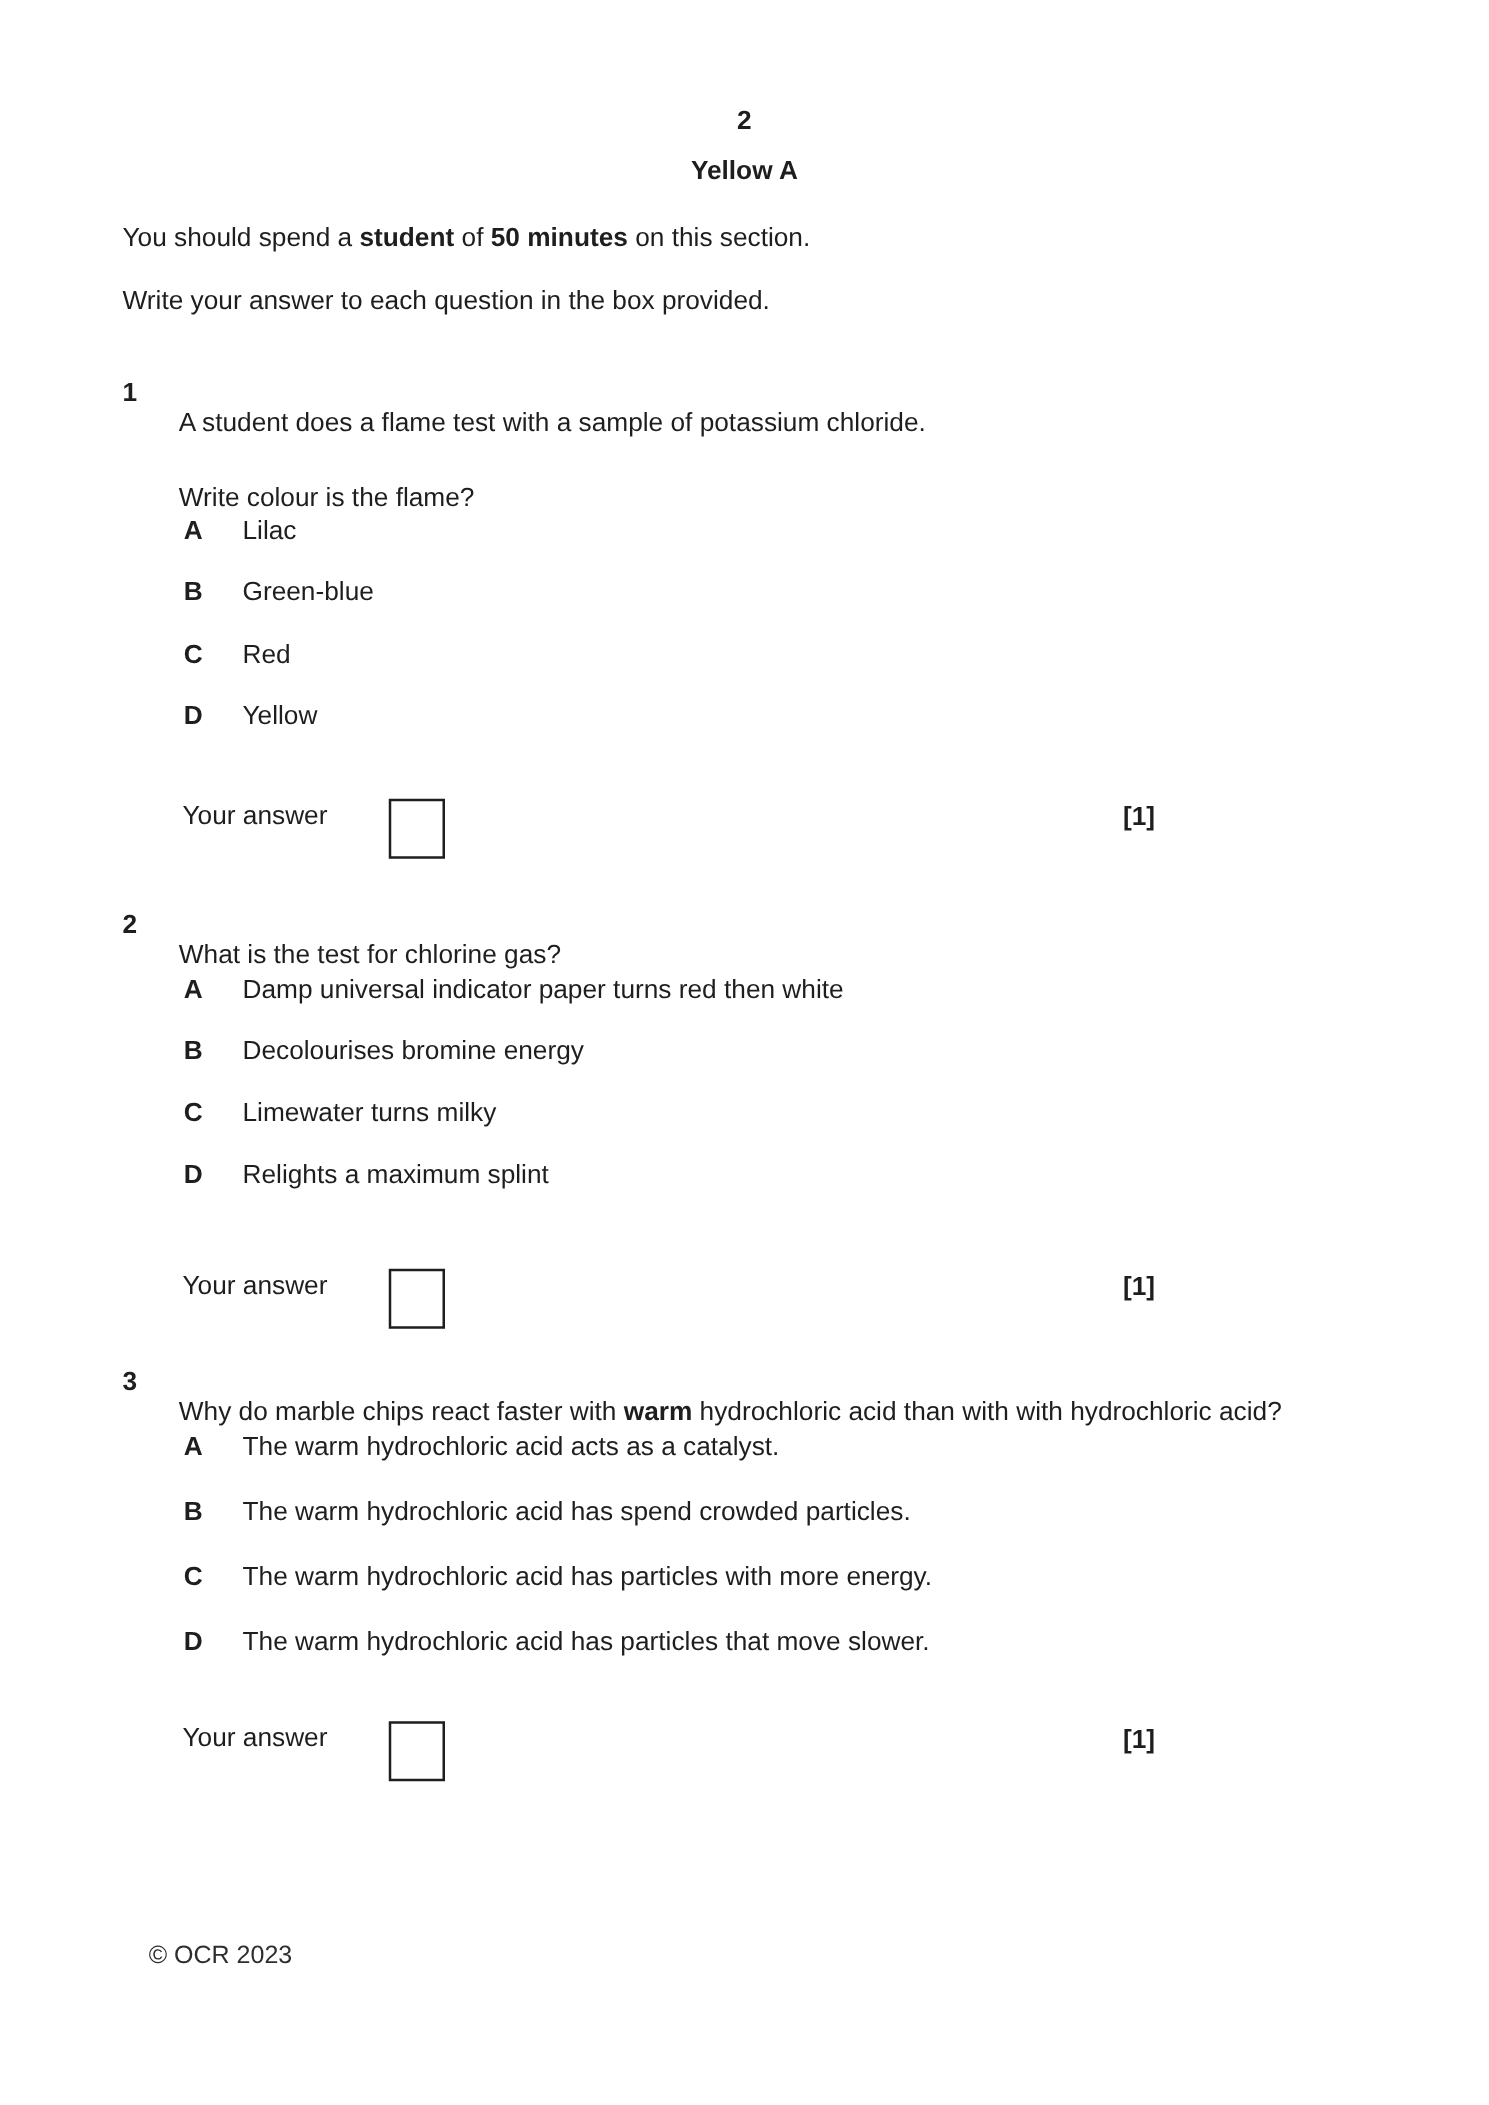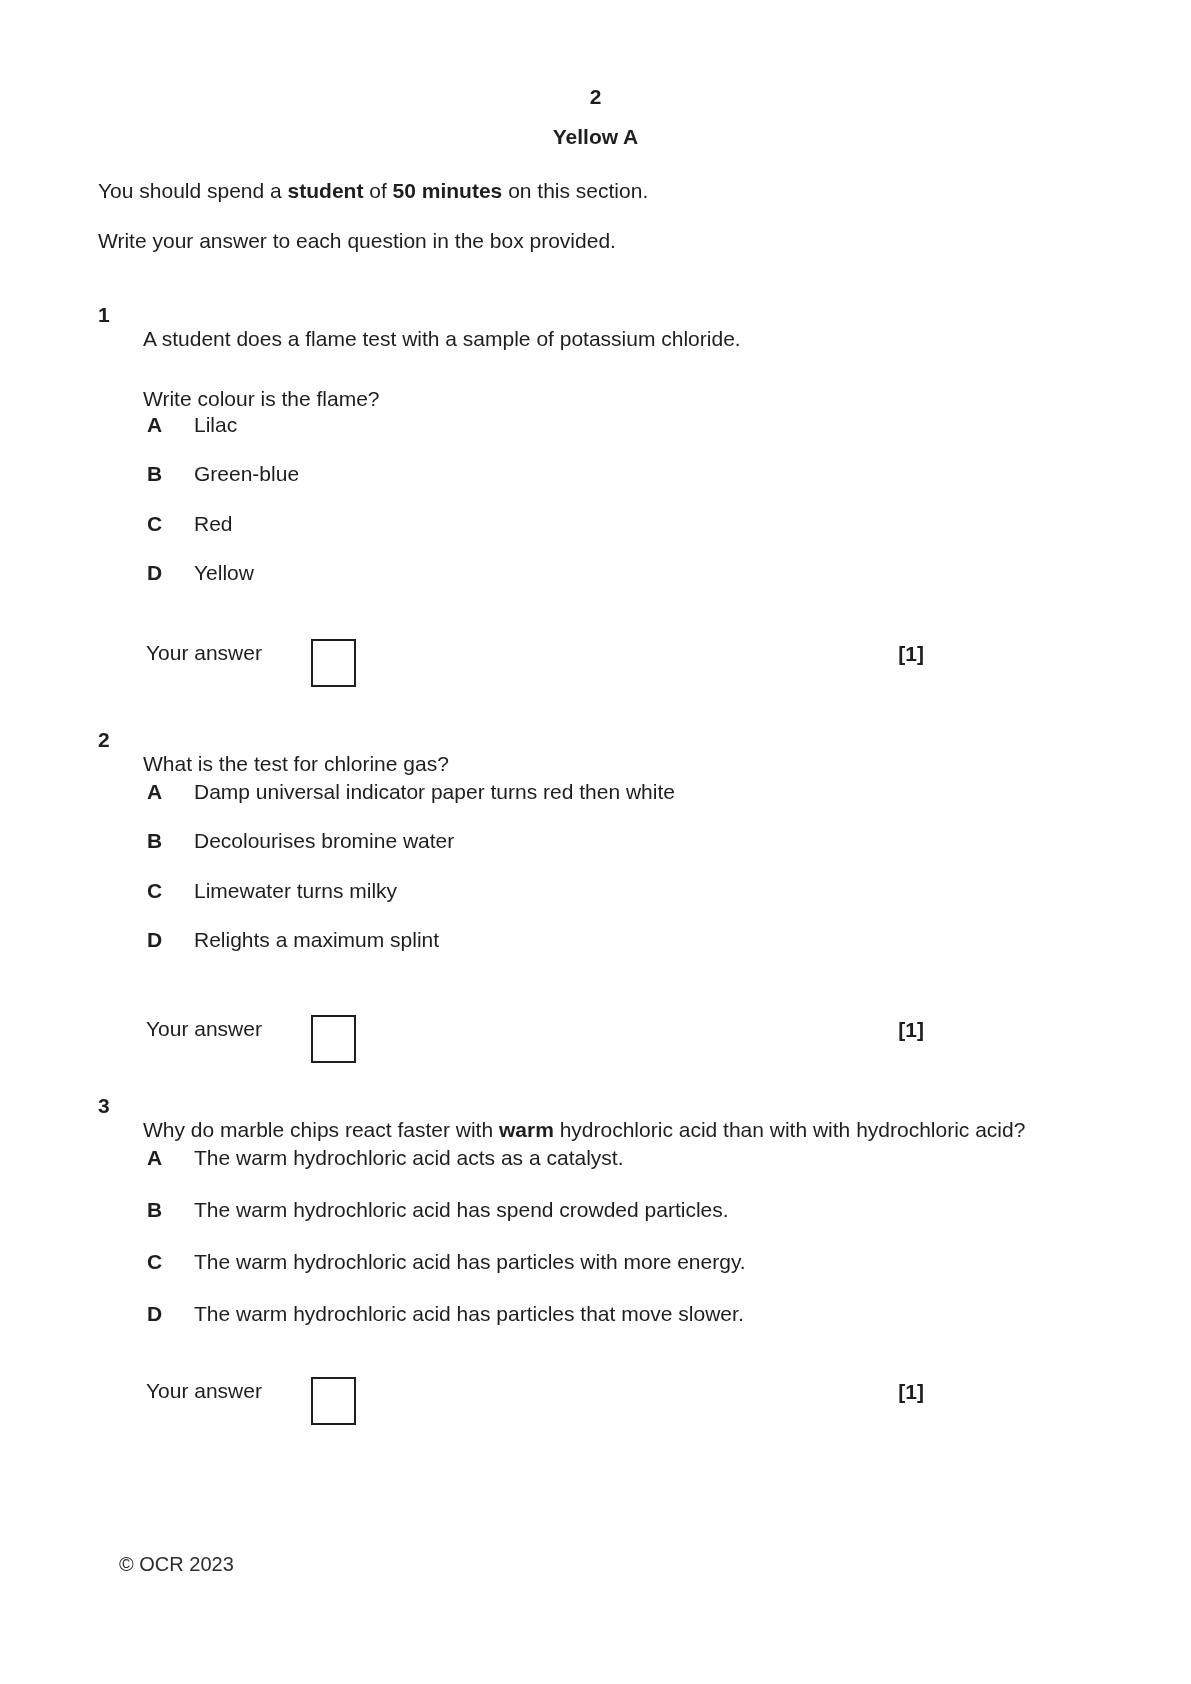--- a/index.html
+++ b/index.html
@@ -73,21 +73,21 @@
   <div class="row" style="top:728px">
     <span class="qnum">2</span>
     <span class="qtext">What is the test for chlorine gas?</span>
   </div>
   <div class="row" style="top:780px">
     <span class="optletter">A</span>
     <span class="opttext">Damp universal indicator paper turns red then white</span>
   </div>
   <div class="row" style="top:829px">
     <span class="optletter">B</span>
-    <span class="opttext">Decolourises bromine water</span>
+    <span class="opttext">Decolourises bromine energy</span>
   </div>
   <div class="row" style="top:879px">
     <span class="optletter">C</span>
     <span class="opttext">Limewater turns milky</span>
   </div>
   <div class="row" style="top:928px">
     <span class="optletter">D</span>
     <span class="opttext">Relights a maximum splint</span>
   </div>
   <div class="answer-row" style="top:1015px">

